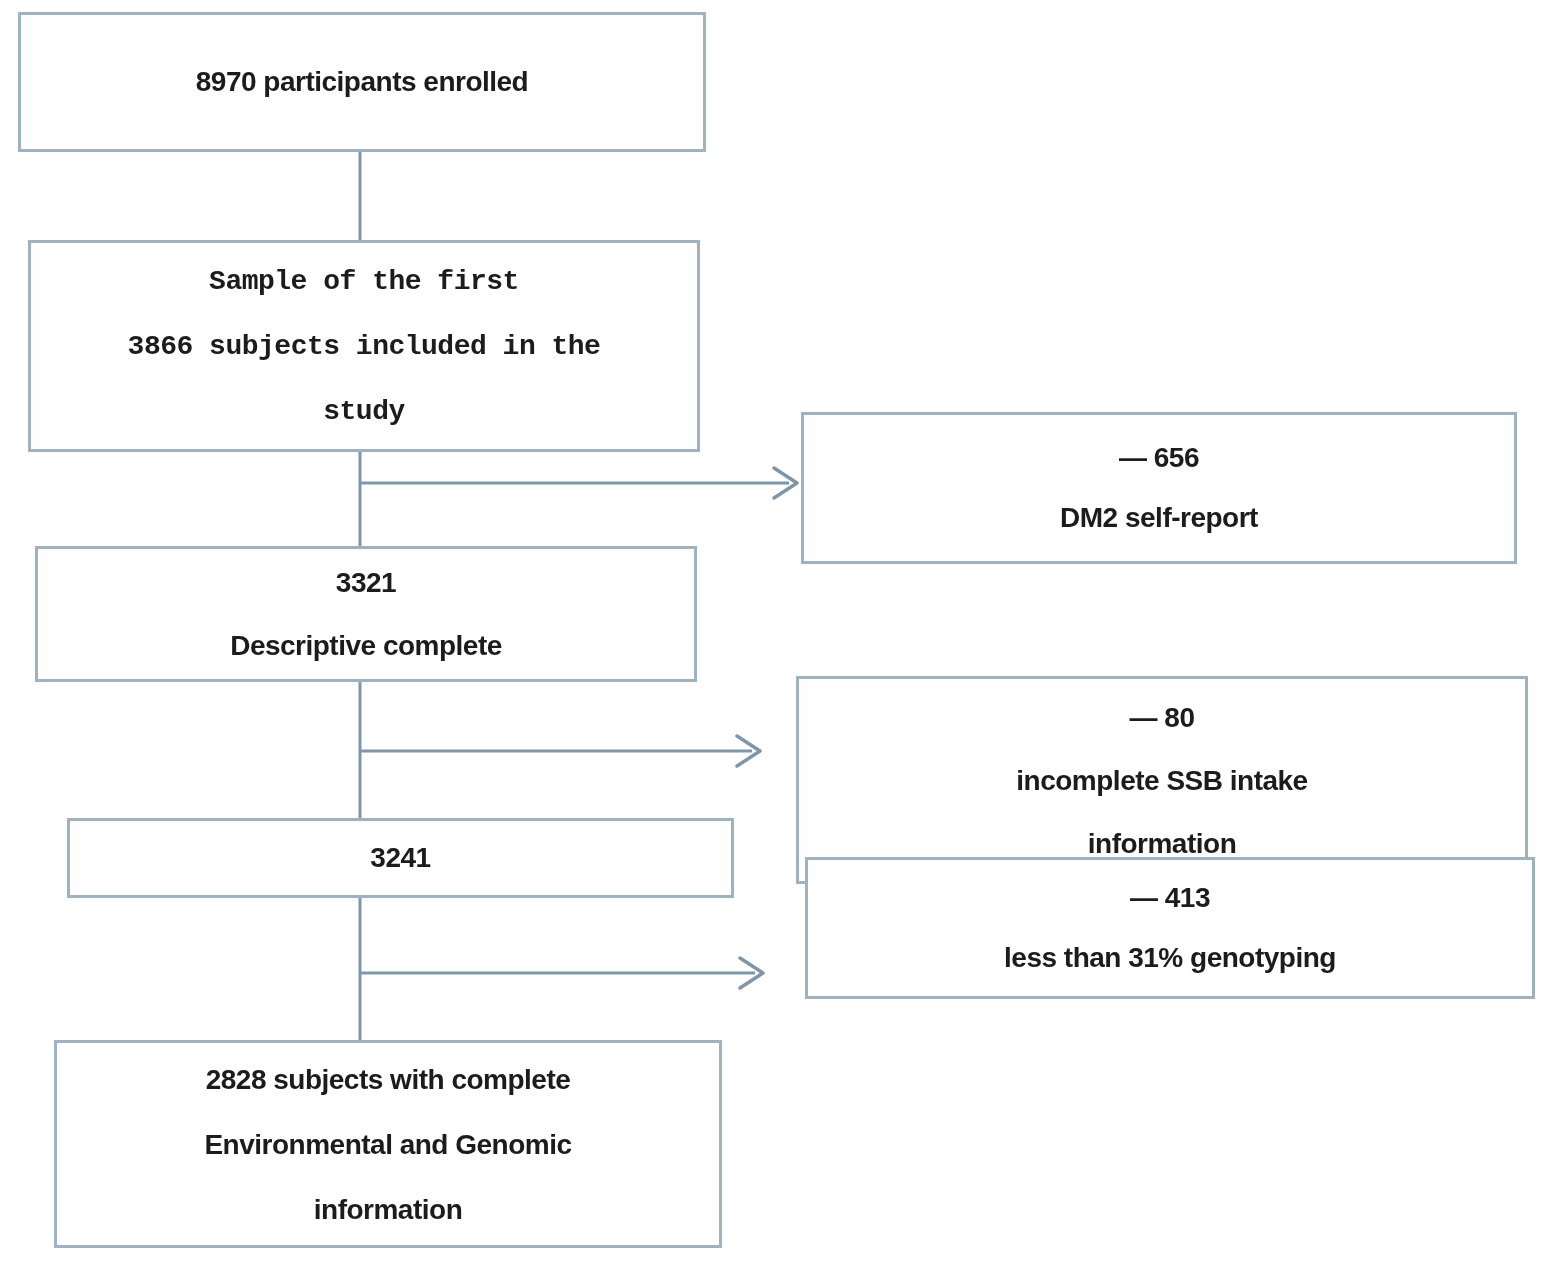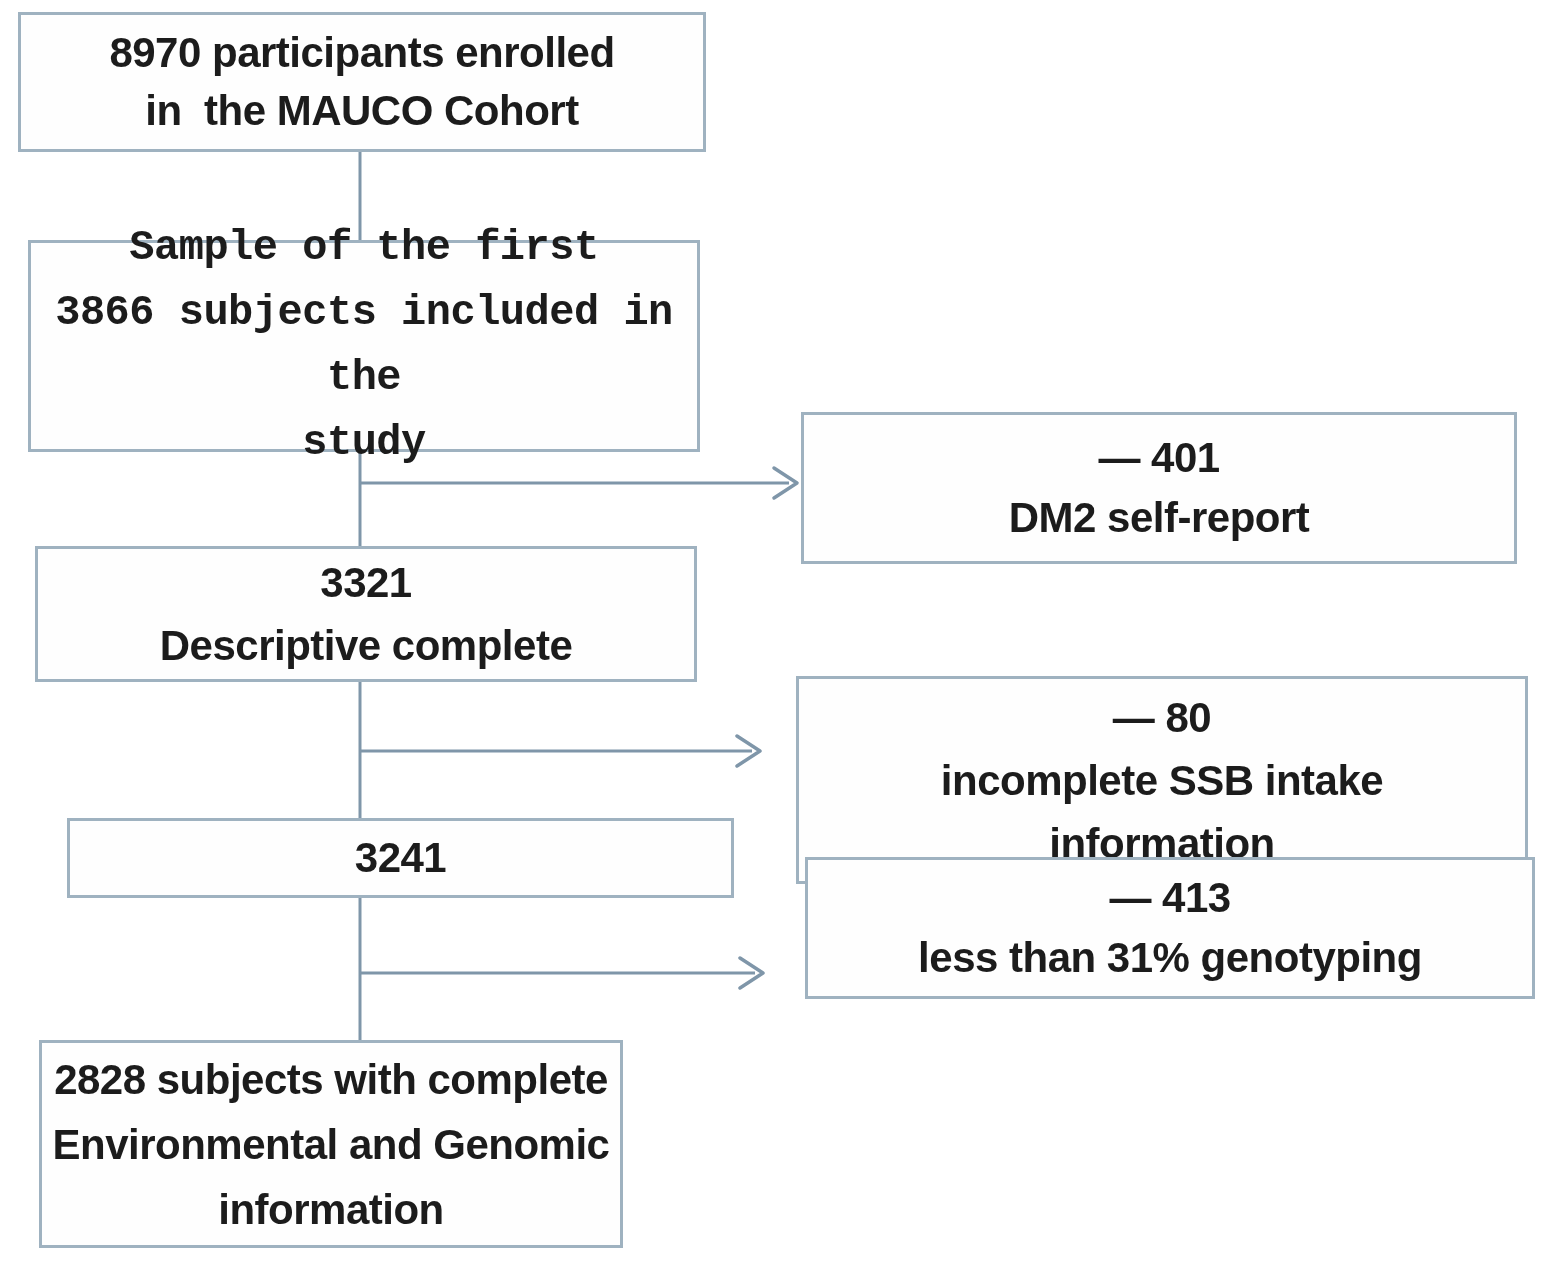--- a/index.html
+++ b/index.html
@@ -37,21 +37,21 @@
     box-sizing:border-box;
     border:3px solid var(--box-border);
     background:var(--box-bg);
     display:flex;
     flex-direction:column;
     justify-content:center;
     align-items:center;
     text-align:center;
     color:var(--text);
     font-weight:bold;
-    font-size:42px;
+    font-size:28px;
     line-height:62px;
     letter-spacing:-0.5px;
   }
   .box .line{
     white-space:pre-wrap; 
     display:block;
   }
 </style>
 </head>
 <body>
@@ -68,46 +68,45 @@
     <line class="ln" x1="360" y1="483" x2="789" y2="483"></line>
     <polyline class="ah" points="774,468 797,483 774,498"></polyline>
     <line class="ln" x1="360" y1="751" x2="752" y2="751"></line>
     <polyline class="ah" points="737,736 760,751 737,766"></polyline>
     <line class="ln" x1="360" y1="973" x2="755" y2="973"></line>
     <polyline class="ah" points="740,958 763,973 740,988"></polyline>
   </svg>
 
   <div class="box" style="left:18px; top:12px; width:688px; height:140px; line-height:58px;">
     <span class="line">8970 participants enrolled</span>
-    <span class="line">in  the MAUCO Cohort</span>
   </div>
 
   <div class="box" style="left:28px; top:240px; width:672px; height:212px; line-height:65px;font-family:Liberation Mono, monospace;">
     <span class="line">Sample of the first</span>
     <span class="line">3866 subjects included in the</span>
     <span class="line">study</span>
   </div>
 
   <div class="box" style="left:35px; top:546px; width:662px; height:136px; line-height:63px;">
     <span class="line">3321</span>
     <span class="line">Descriptive complete</span>
   </div>
 
   <div class="box" style="left:47px; top:818px; width:667px; height:80px;margin-left:20px;">
     <span class="line">3241</span>
   </div>
 
-  <div class="box" style="left:39px; top:1040px; width:584px; height:208px; line-height:65px;align-items:center;">
+  <div class="box" style="left:54px; top:1040px; width:668px; height:208px; line-height:65px;align-items:center;">
     <span class="line">2828 subjects with complete</span>
     <span class="line">Environmental and Genomic</span>
     <span class="line">information</span>
   </div>
 
   <div class="box" style="left:801px; top:412px; width:716px; height:152px; line-height:60px;">
-    <span class="line">— 401</span>
+    <span class="line">— 656</span>
     <span class="line">DM2 self-report</span>
   </div>
 
   <div class="box" style="left:796px; top:676px; width:732px; height:208px; line-height:63px;">
     <span class="line">— 80</span>
     <span class="line">incomplete SSB intake</span>
     <span class="line">information</span>
   </div>
 
   <div class="box" style="left:805px; top:857px; width:730px; height:142px; line-height:60px;">

